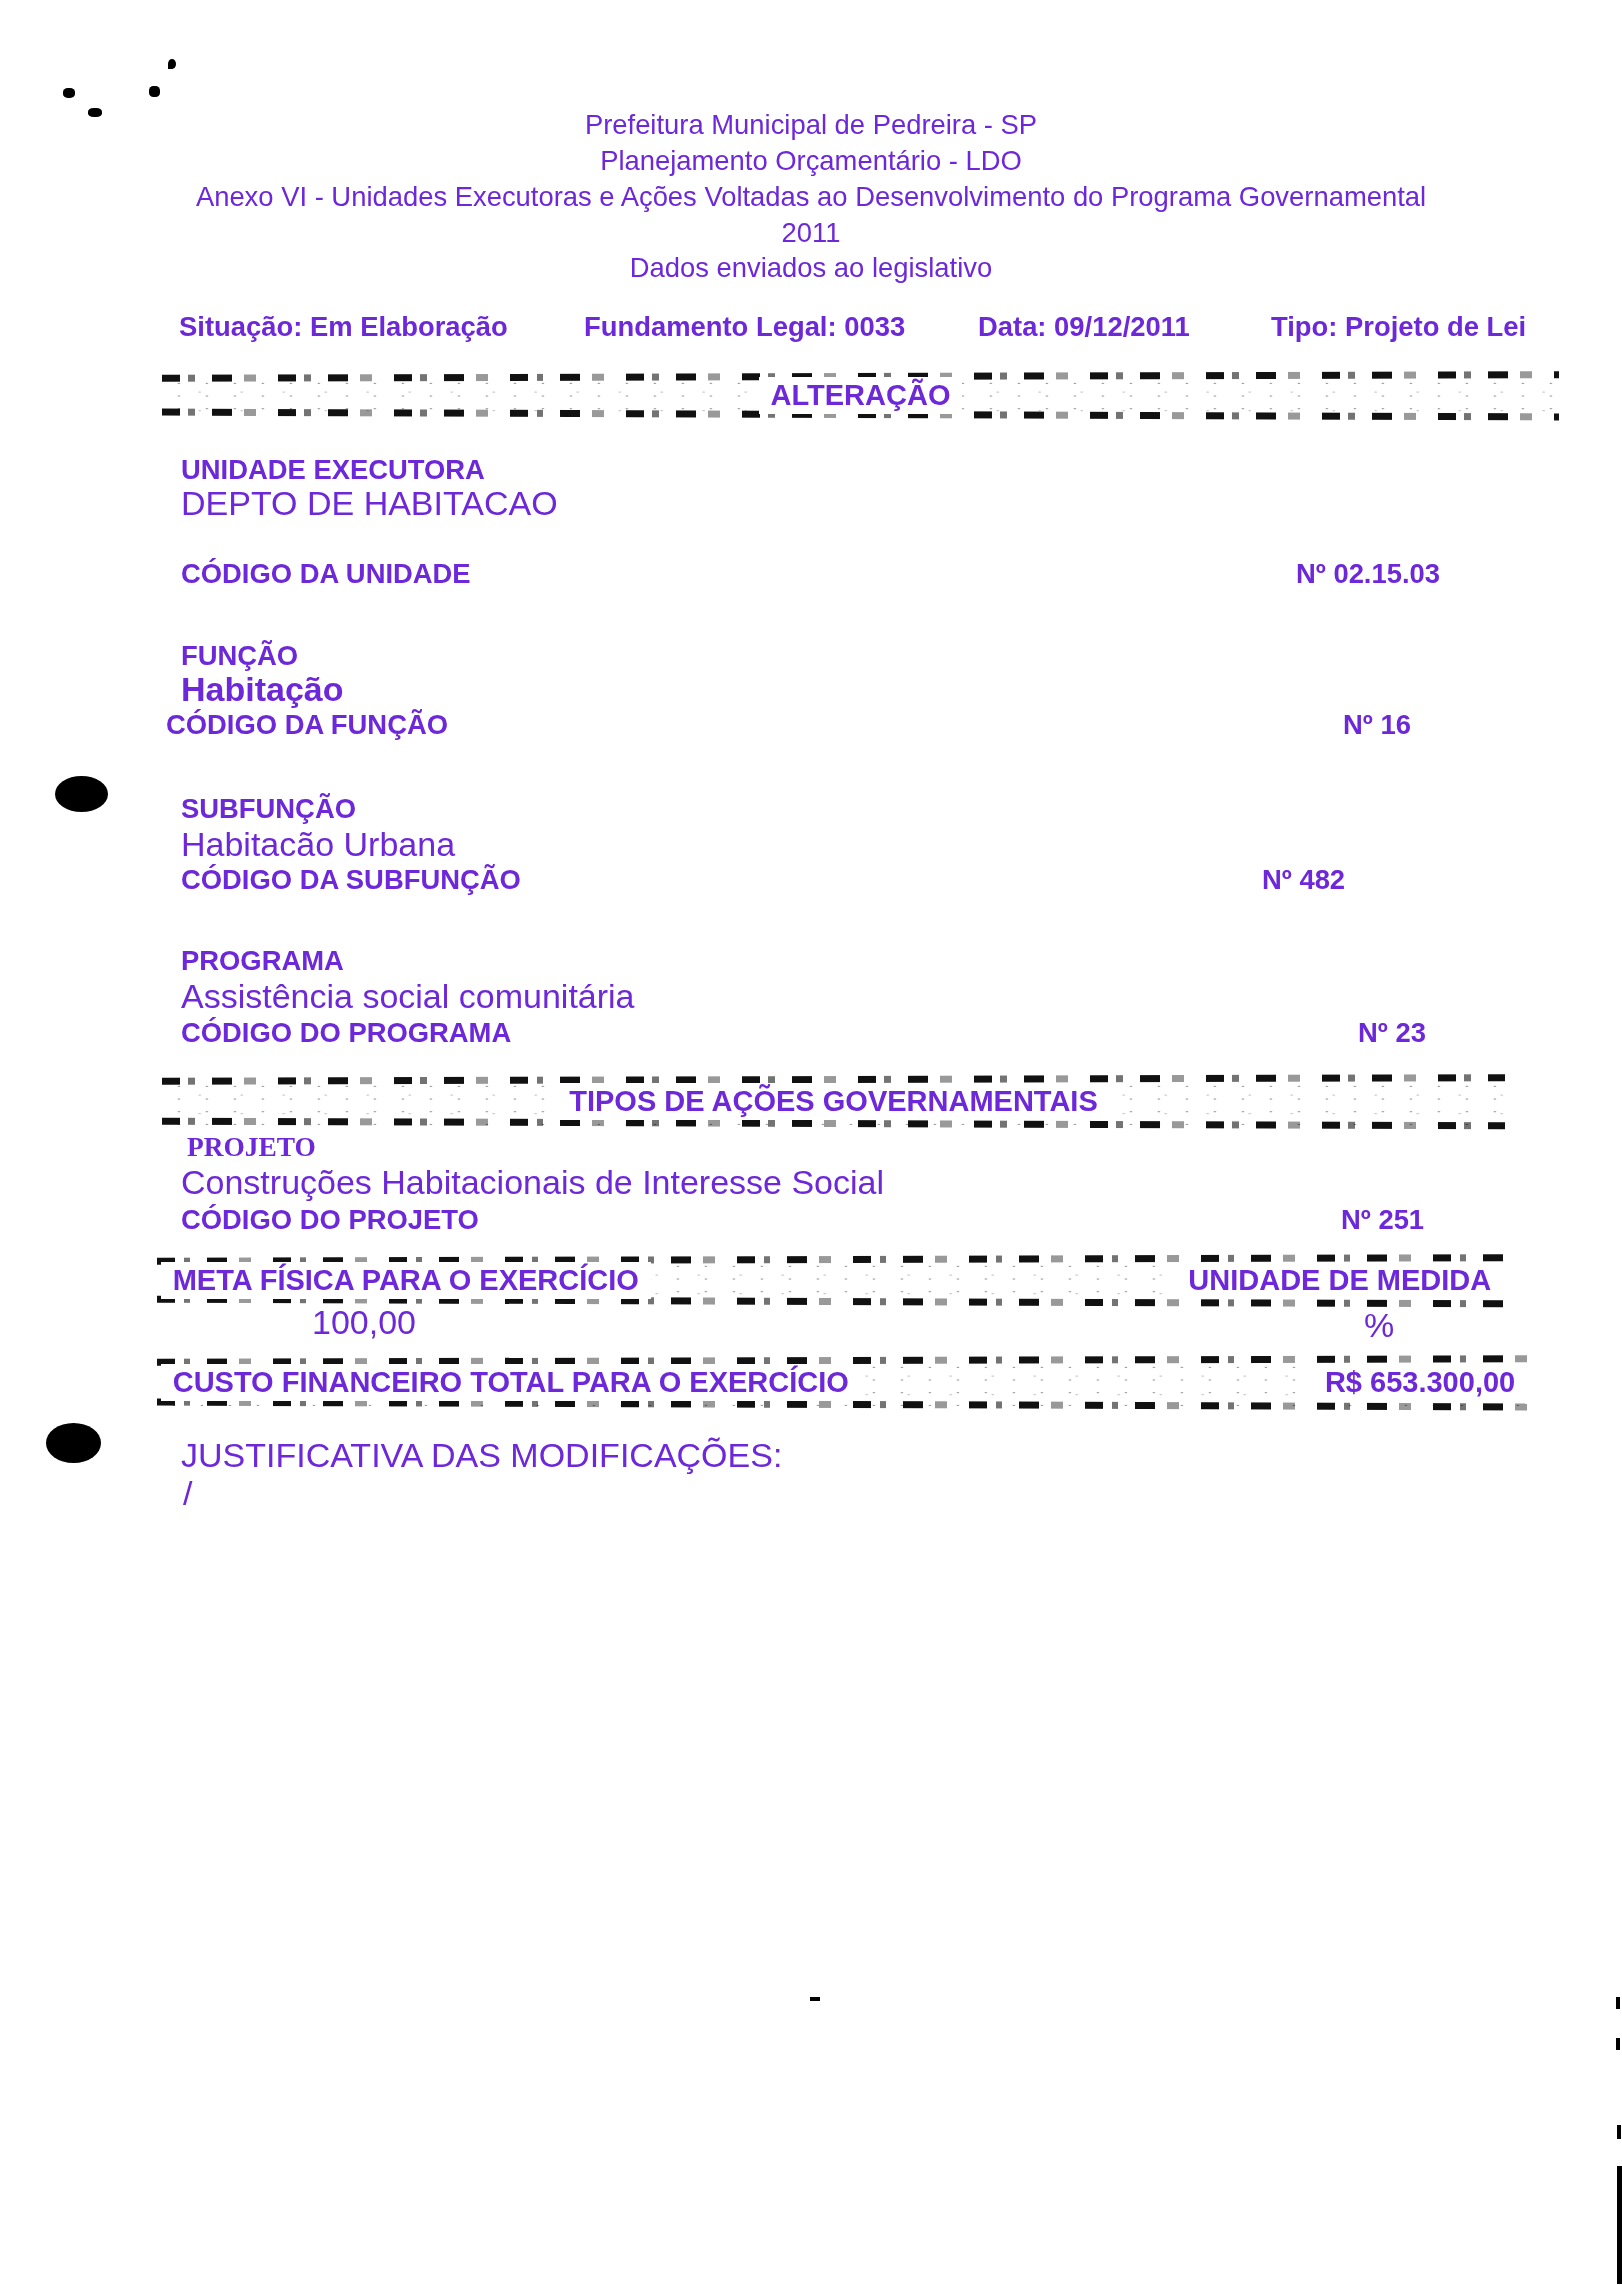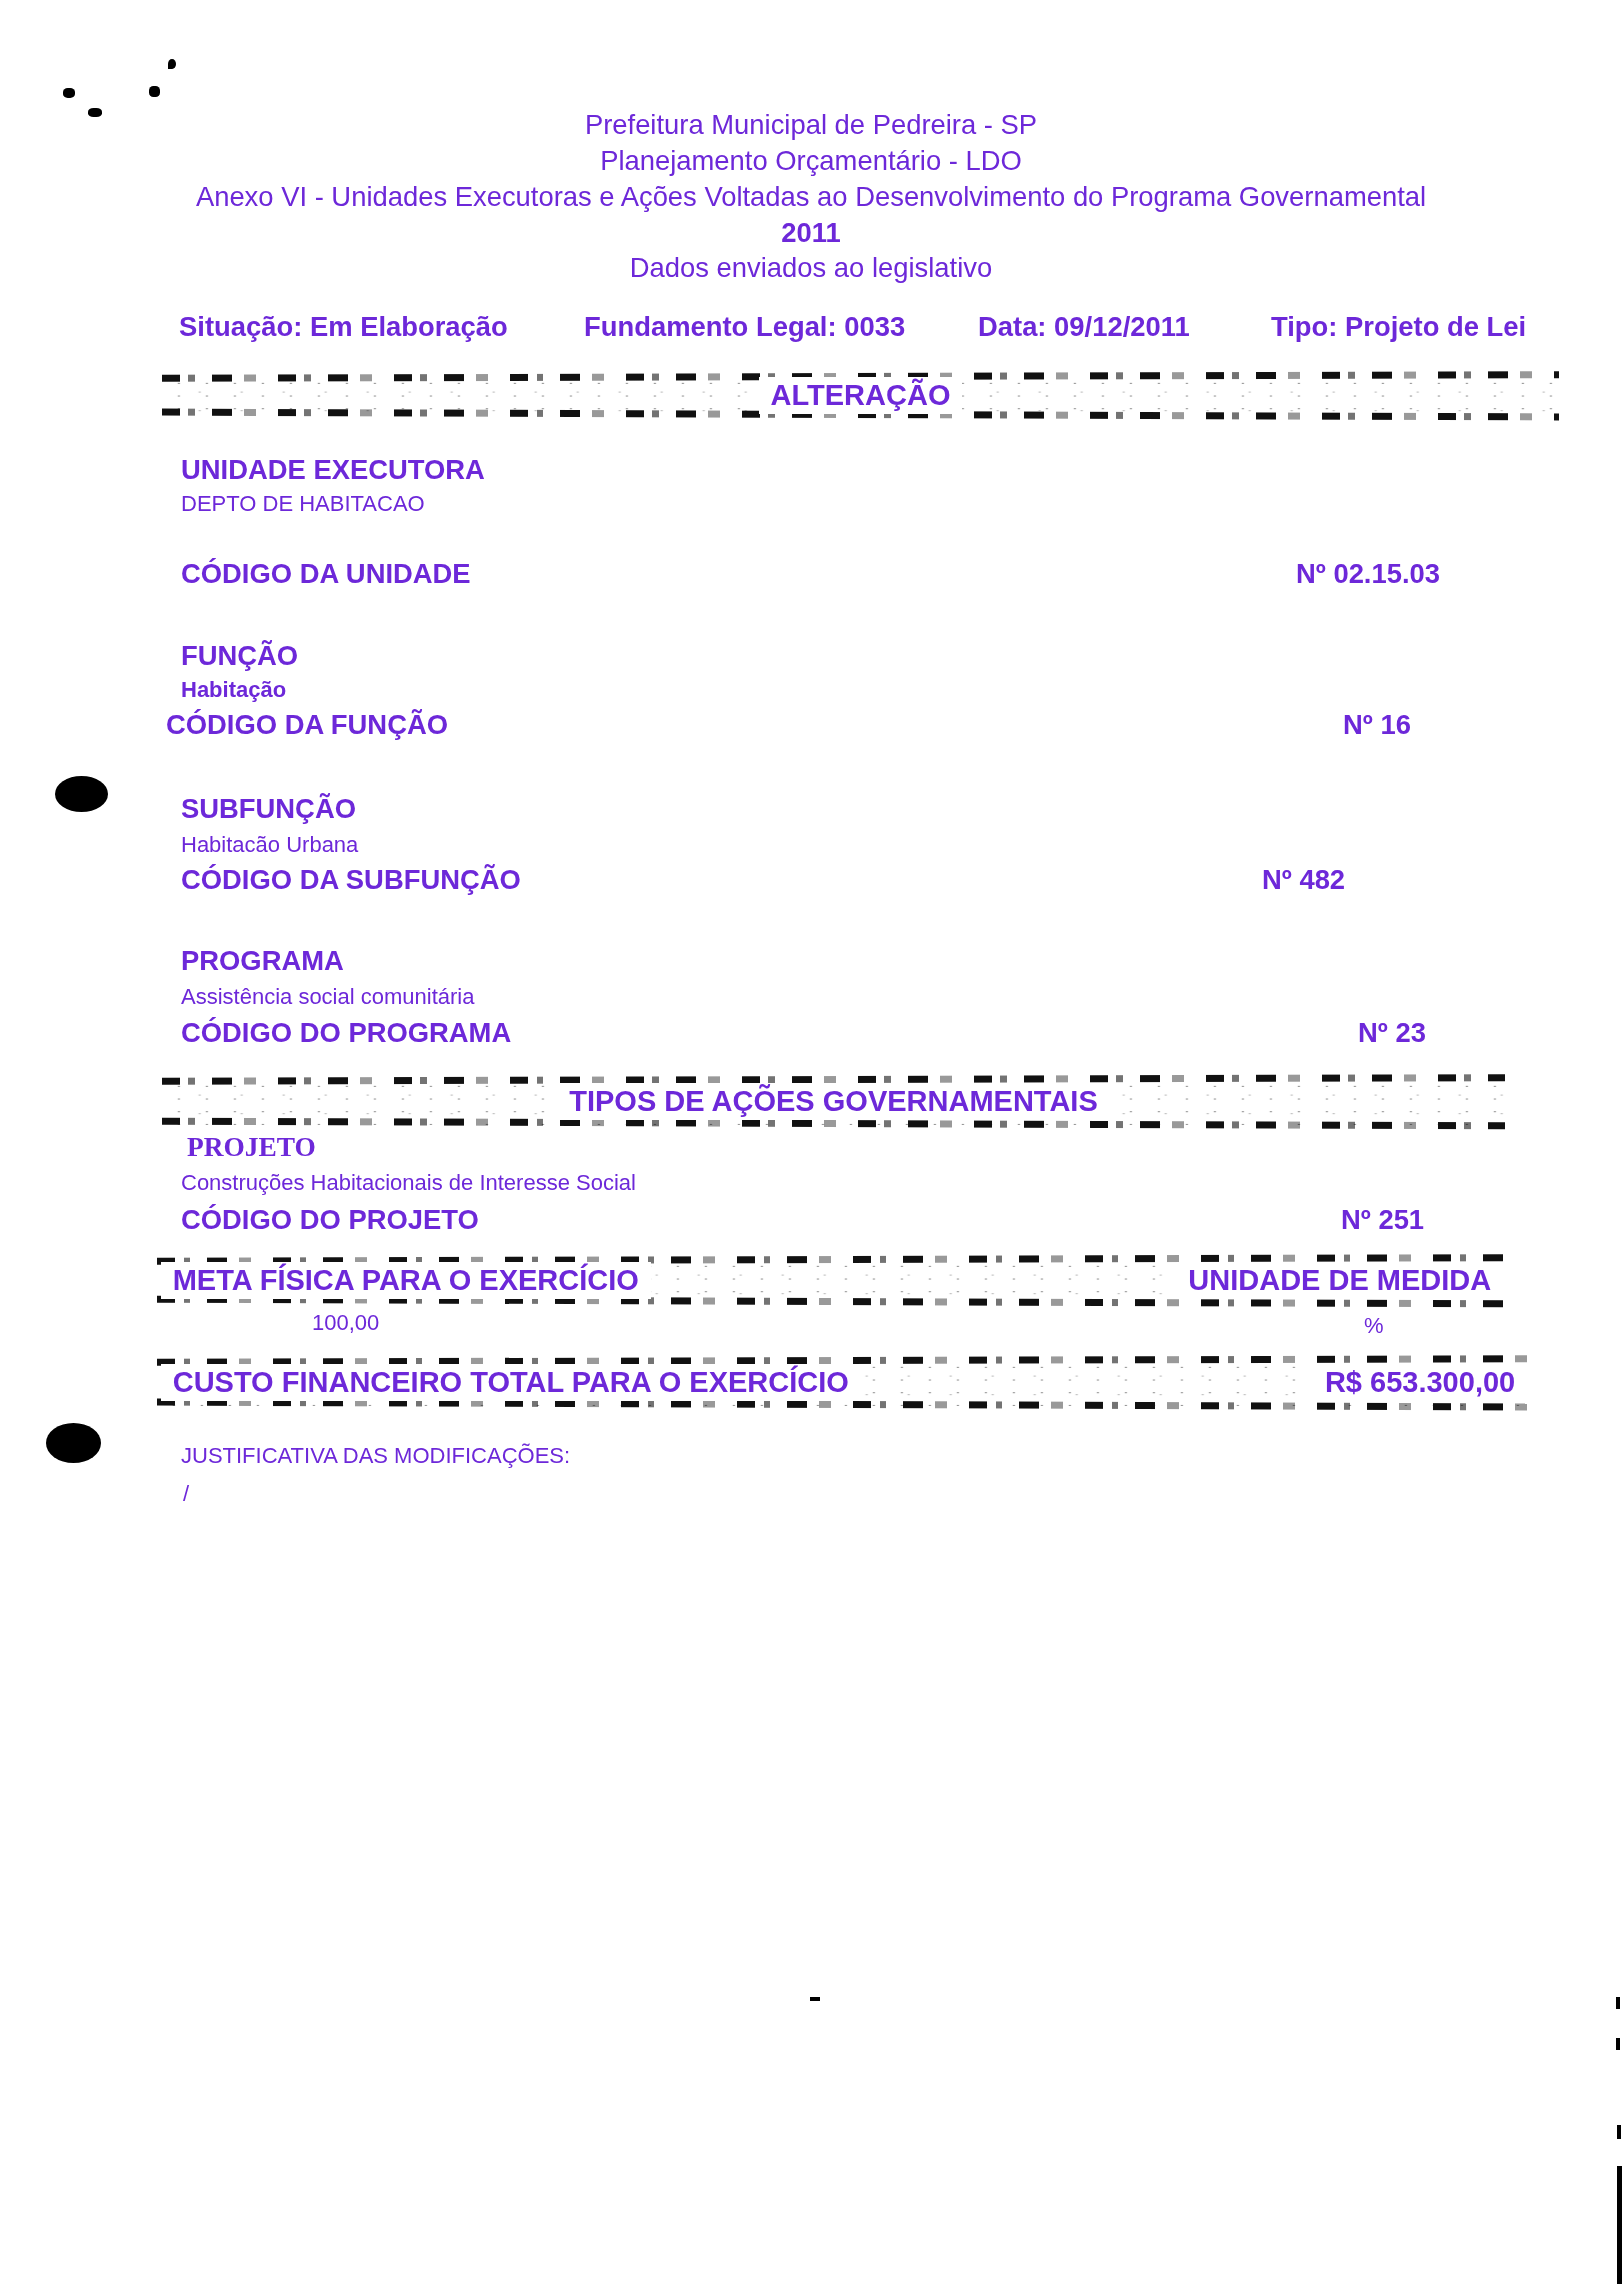--- a/index.html
+++ b/index.html
@@ -6,21 +6,21 @@
   .page{
     position:relative;
     width:1622px;height:2286px;
     background:#ffffff;
     font-family:"Liberation Sans", sans-serif;
     color:#6d28d9;
     overflow:hidden;
   }
   .abs{position:absolute;white-space:nowrap;}
   .center-line{left:0;width:1622px;text-align:center;font-size:27.4px;line-height:33px;}
-  .txt{font-size:22px;line-height:33px;font-weight:normal;}
+  .txt{font-size:34px;line-height:33px;font-weight:normal;}
   .lbl{font-size:27.4px;line-height:33px;font-weight:bold;}
   .band{
     position:absolute;display:flex;align-items:center;
     background-image:
       radial-gradient(rgba(0,0,0,.45) 1px, transparent 1.6px),
       radial-gradient(rgba(0,0,0,.28) 1px, transparent 1.6px);
     background-size:28px 12.7px, 42px 18.6px;
     background-position:2.9px 2px, 16.7px 7.8px;
   }
   .band::before,.band::after{
@@ -52,21 +52,21 @@
   <div class="speck" style="left:88px;top:108px;width:13.7px;height:8.8px;"></div>
   <div class="speck" style="left:149px;top:86px;width:10.8px;height:10.8px;"></div>
   <div class="speck" style="left:168px;top:59px;width:7.8px;height:9.8px;border-radius:50% 50% 50% 0;"></div>
 
   <div class="hole" style="left:55px;top:776px;width:53px;height:36px;"></div>
   <div class="hole" style="left:46px;top:1423px;width:55px;height:40px;"></div>
 
   <div class="abs center-line" style="top:108px;">Prefeitura Municipal de Pedreira - SP</div>
   <div class="abs center-line" style="top:144px;">Planejamento Orçamentário - LDO</div>
   <div class="abs center-line" style="top:180px;">Anexo VI - Unidades Executoras e Ações Voltadas ao Desenvolvimento do Programa Governamental</div>
-  <div class="abs center-line" style="top:216px;font-weight:bold;">2011</div>
+  <div class="abs center-line" style="top:216px;font-weight:normal;">2011</div>
   <div class="abs center-line" style="top:251px;">Dados enviados ao legislativo</div>
 
   <div class="abs lbl" style="left:179px;top:310px;">Situação: Em Elaboração</div>
   <div class="abs lbl" style="left:584px;top:310px;">Fundamento Legal: 0033</div>
   <div class="abs lbl" style="left:978px;top:310px;">Data: 09/12/2011</div>
   <div class="abs lbl" style="left:1271px;top:310px;">Tipo: Projeto de Lei</div>
 
   <div class="band center" style="left:162px;top:375px;width:1397px;height:41px;text-align:right;">
     <span class="band-text">ALTERAÇÃO</span>
   </div>

